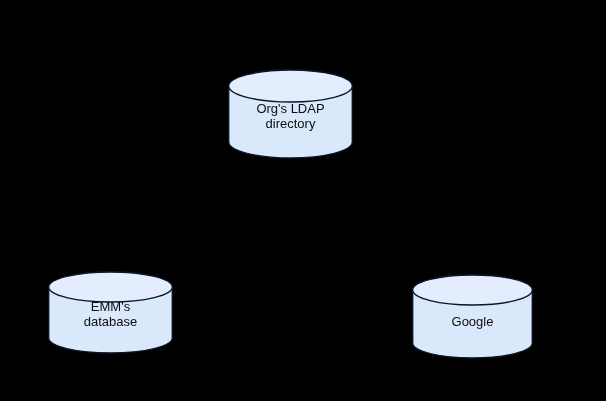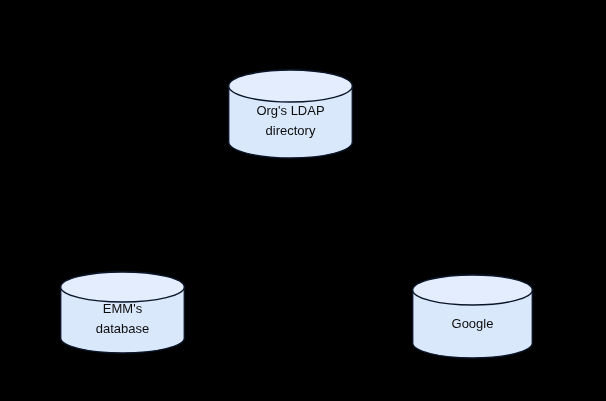--- a/index.html
+++ b/index.html
@@ -27,41 +27,41 @@
     top: 0;
     overflow: visible;
   }
   .node-label {
     position: absolute;
     left: 0;
     right: 0;
     text-align: center;
     color: #0d0d0d;
     font-size: 13px;
-    line-height: 20px;
+    line-height: 15px;
     font-family: "Liberation Sans", sans-serif;
     white-space: pre-line;
     pointer-events: none;
   }
 </style>
 </head>
 <body>
 
 <div id="canvas" style="width: 606px; height: 401px; background: rgb(0, 0, 0);">
 
   <div class="node" id="node-ldap" style="left: 228px; top: 70px; width: 125px; height: 88px;">
     <svg id="svg-ldap" width="125" height="88" viewBox="0 0 125 88">
         <path d="M 0.7 16 L 0.7 72 A 61.8 16 0 0 0 124.3 72 L 124.3 16 A 61.8 16 0 0 0 0.7 16 Z" fill="#dae8fc" stroke="#0a1628" stroke-width="1.4" stroke-linejoin="round"></path>
         <ellipse cx="62.5" cy="16" rx="61.8" ry="16" fill="#e3edfd" stroke="#0a1628" stroke-width="1.4"></ellipse>
       </svg>
     <div class="node-label" id="label-ldap" style="color: rgb(13, 13, 13); top: 31px;">Org's LDAP
 directory</div>
   </div>
 
-  <div class="node" id="node-emm" style="left: 60px; top: 272px; width: 125px; height: 94px;">
+  <div class="node" id="node-emm" style="left: 48px; top: 272px; width: 125px; height: 94px;">
     <svg id="svg-emm" width="125" height="81" viewBox="0 0 125 81">
         <path d="M 0.7 15 L 0.7 66 A 61.8 15 0 0 0 124.3 66 L 124.3 15 A 61.8 15 0 0 0 0.7 15 Z" fill="#dae8fc" stroke="#0a1628" stroke-width="1.4" stroke-linejoin="round"></path>
         <ellipse cx="62.5" cy="15" rx="61.8" ry="15" fill="#e3edfd" stroke="#0a1628" stroke-width="1.4"></ellipse>
       </svg>
     <div class="node-label" id="label-emm" style="color: rgb(13, 13, 13); top: 27px;">EMM's
 database</div>
   </div>
 
   <div class="node" id="node-google" style="left: 412px; top: 275px; width: 121px; height: 83px; border-radius: 23px;">
     <svg id="svg-google" width="121" height="83" viewBox="0 0 121 83">

